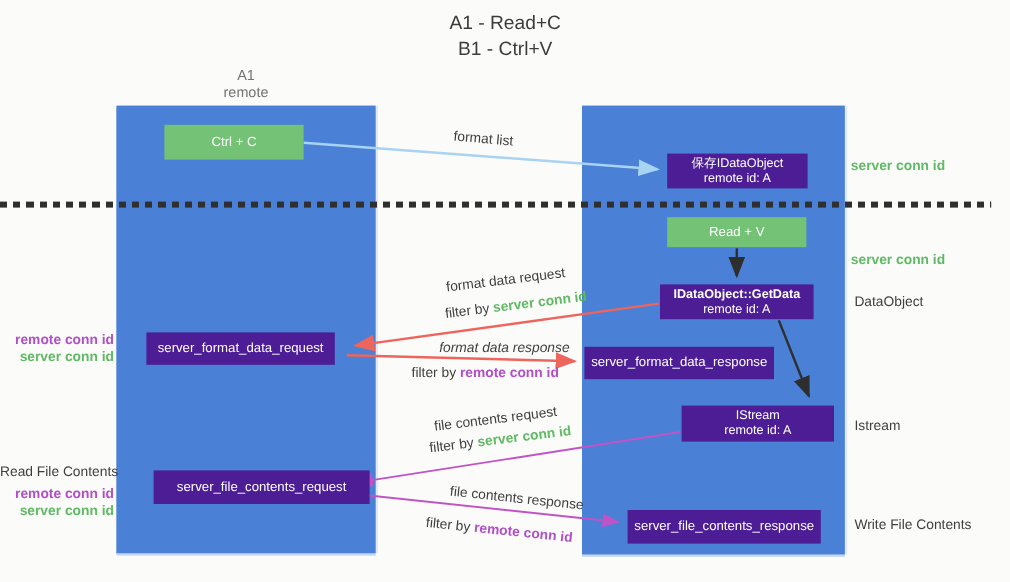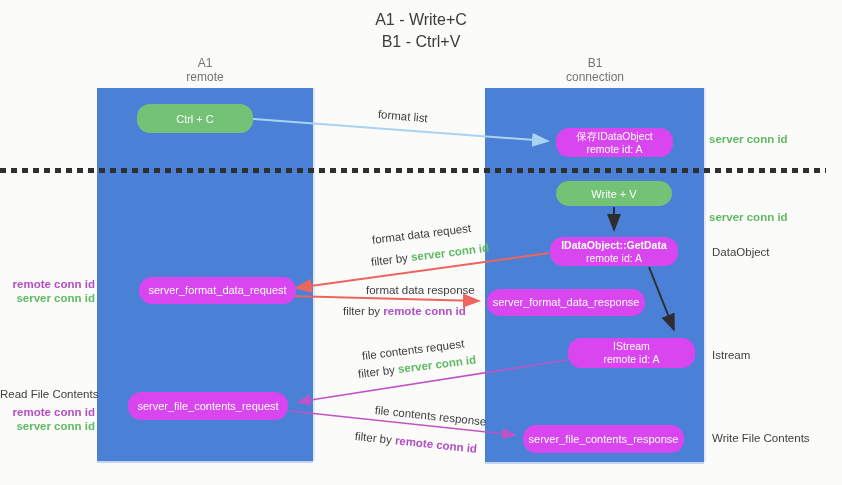--- a/index.html
+++ b/index.html
@@ -19,54 +19,50 @@
   .lane {
     position:absolute; background:#4a80d5;
     box-shadow:0 2px 0 rgba(150,180,230,0.55), 2px 0 0 rgba(150,180,230,0.25);
   }
   .dotted-line {
     position:absolute; left:0; top:168; width:826px; height:5px;
     background:repeating-linear-gradient(90deg,#2f2f2f 0 6px, transparent 6px 11px);
   }
   .node {
     position:absolute; display:flex; align-items:center; justify-content:center;
-    text-align:center; color:#ffffff; white-space:nowrap;border-radius:13px;
+    text-align:center; color:#ffffff; white-space:nowrap;
   }
   .node.green { background:#74c276; font-size:11px; }
-  .node.orange { background:#d946ef; font-size:11px; line-height:13px; }
+  .node.orange { background:#4c1d95; font-size:11px; line-height:13px; }
   .edge-label {
     position:absolute; white-space:nowrap; font-size:11.5px; color:#3f3f3f;
     transform-origin:left center;
   }
   .side-label { position:absolute; white-space:nowrap; font-size:11.5px; color:#3f3f3f; }
   .side-label-left {
     position:absolute; left:0; width:95px; text-align:right;
     white-space:nowrap; font-size:11.5px; color:#3f3f3f;
   }
   .green-text { color:#5fba63; font-weight:bold; }
   .purple-text { color:#b14fc6; font-weight:bold; }
   .arrows { position:absolute; left:0; top:0; width:842px; height:485px; pointer-events:none; }
 </style>
 </head>
 <body>
 
 <div class="canvas">
 
   <div class="title">
-    <div>A1 - Write+C</div>
+    <div>A1 - Read+C</div>
     <div>B1 - Ctrl+V</div>
   </div>
 
   <div class="lane-header" style="left:150px; top:56px; width:110px;">
     <div>A1</div>
     <div>remote</div>
-  </div>
-  <div class="lane-header" style="left:540px; top:56px; width:110px;">
-    <div>B1</div>
-    <div>connection</div>
   </div>
 
   <div class="lane" style="left:97px; top:88px; width:216px; height:373px;"></div>
   <div class="lane" style="left:485px; top:88px; width:219px; height:374px;"></div>
 
   <div class="dotted-line" style="top:168px;"></div>
 
   <svg class="arrows" viewBox="0 0 842 485">
     <defs>
       <marker id="m-blue" markerWidth="9" markerHeight="8" refX="8" refY="3.5" orient="auto">
@@ -96,65 +92,65 @@
   </div>
 
   <div class="node orange" style="left:556px; top:128px; width:117px; height:29px;">
     <div>
       <div style="font-size:10.5px;">保存IDataObject</div>
       <div style="font-size:10.5px;">remote id: A</div>
     </div>
   </div>
 
   <div class="node green" style="left:556px; top:181px; width:116px; height:25px;">
-    <span>Write + V</span>
+    <span>Read + V</span>
   </div>
 
   <div class="node orange" style="left:550px; top:237px; width:128px; height:29px;">
     <div>
       <div style="font-size:10.5px;font-weight:bold;">IDataObject::GetData</div>
       <div style="font-size:10.5px;">remote id: A</div>
     </div>
   </div>
 
-  <div class="node orange" style="left:139px; top:277px; width:157px; height:27px;">
+  <div class="node orange" style="left:122px; top:277px; width:157px; height:27px;">
     <span>server_format_data_request</span>
   </div>
 
   <div class="node orange" style="left:487px; top:289px; width:158px; height:27px;justify-content:center;">
     <span>server_format_data_response</span>
   </div>
 
   <div class="node orange" style="left:568px; top:338px; width:127px; height:30px;">
     <div>
       <div style="font-size:10.5px;">IStream</div>
       <div style="font-size:10.5px;">remote id: A</div>
     </div>
   </div>
 
-  <div class="node orange" style="left:128px; top:392px; width:160px; height:28px;">
+  <div class="node orange" style="left:128px; top:392px; width:180px; height:28px;">
     <span>server_file_contents_request</span>
   </div>
 
   <div class="node orange" style="left:523px; top:425px; width:161px; height:28px;">
     <span>server_file_contents_response</span>
   </div>
 
   <div class="edge-label" style="left:378px; top:108px; transform:rotate(5deg);">
     <span>format list</span>
   </div>
 
   <div class="edge-label" style="left:372px; top:234px; transform:rotate(-7deg);">
     <span>format data request</span>
   </div>
   <div class="edge-label" style="left:371px; top:256px; transform:rotate(-7deg);">
     <span>filter by </span><span class="green-text">server conn id</span>
   </div>
 
-  <div class="edge-label" style="left:366px; top:284px;">
+  <div class="edge-label" style="left:366px; top:284px;font-style:italic;">
     <span>format data response</span>
   </div>
   <div class="edge-label" style="left:343px; top:305px;">
     <span>filter by </span><span class="purple-text">remote conn id</span>
   </div>
 
   <div class="edge-label" style="left:362px; top:350px; transform:rotate(-7deg);">
     <span>file contents request</span>
   </div>
   <div class="edge-label" style="left:358px; top:368px; transform:rotate(-7deg);">

